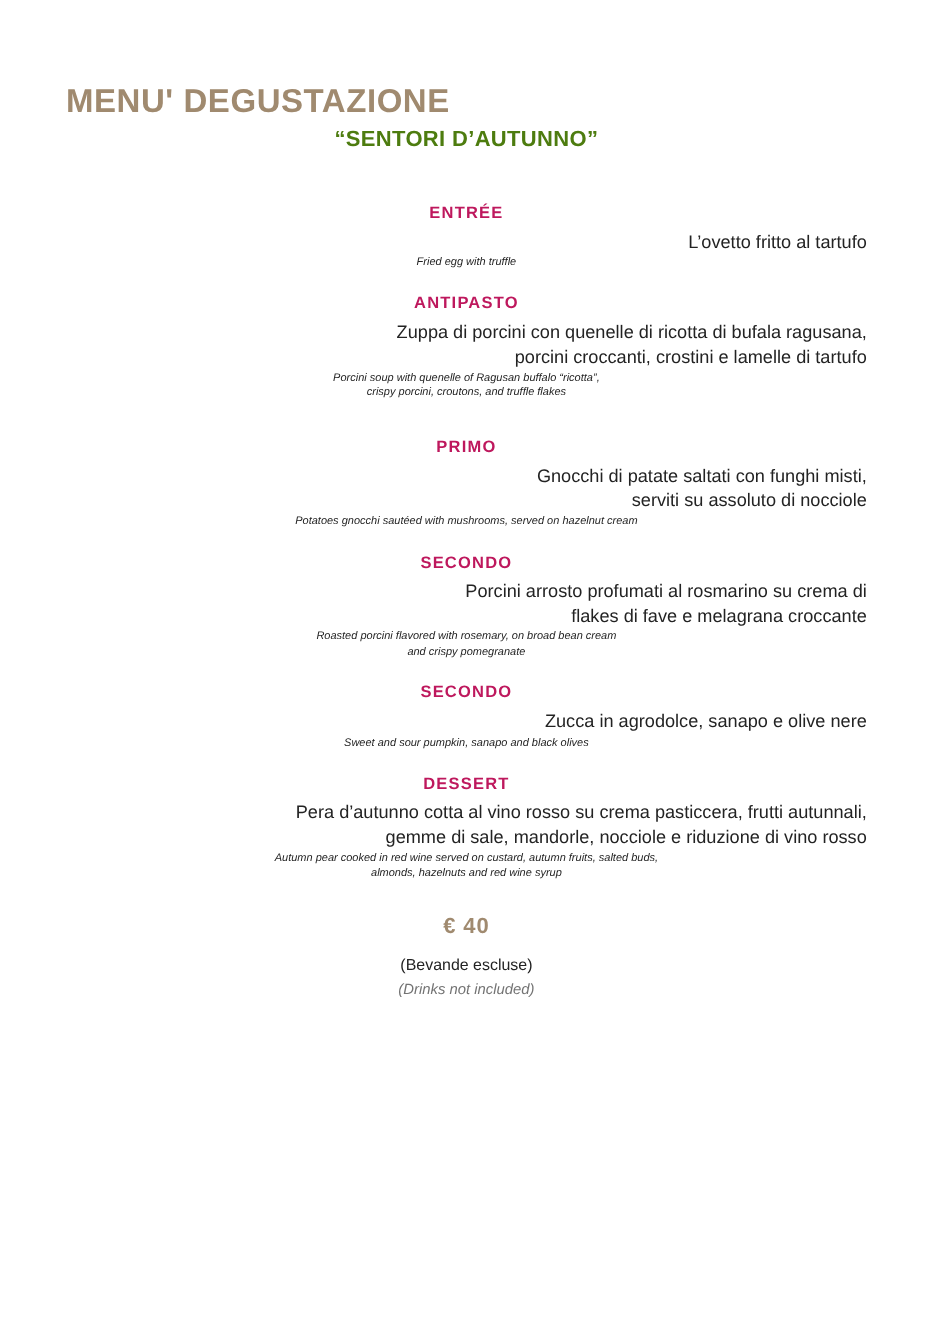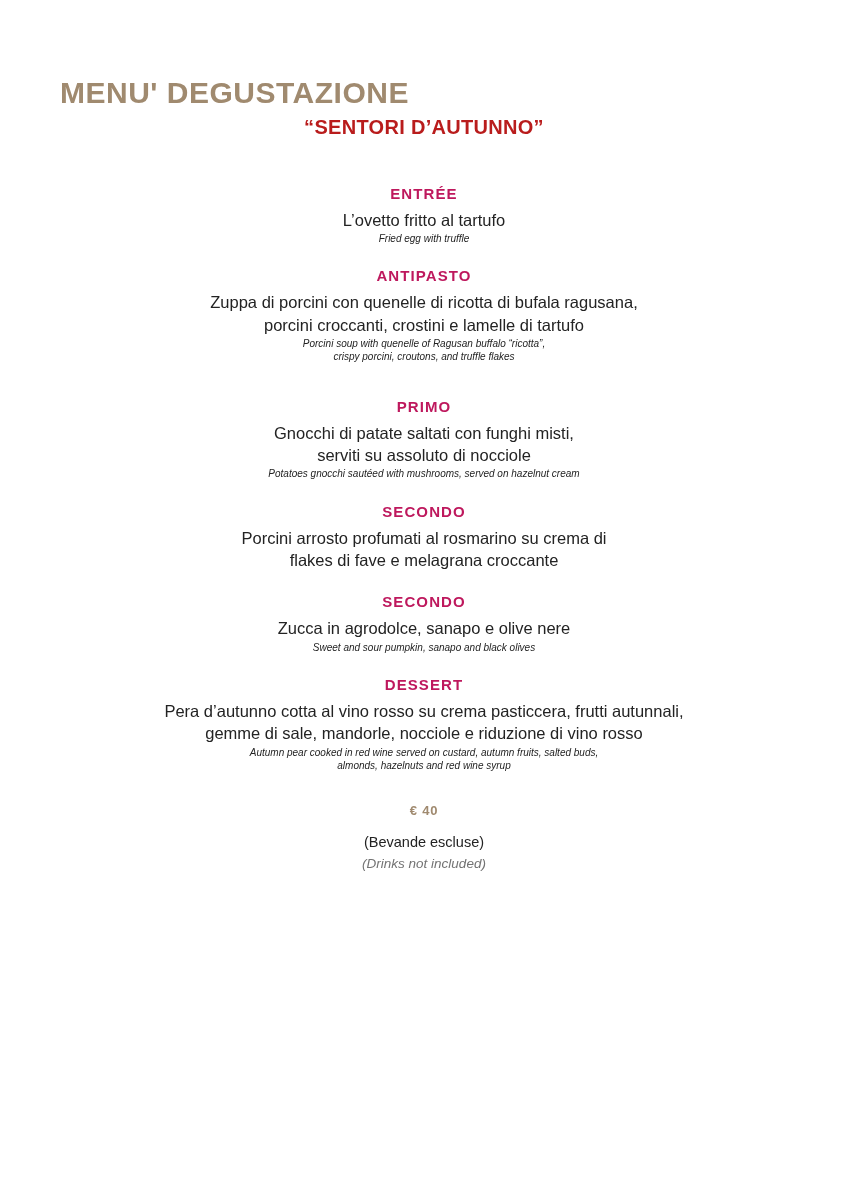--- a/index.html
+++ b/index.html
@@ -26,21 +26,21 @@
     text-align: left;
     color: #a08a6f;
     font-weight: bold;
     font-size: 30px;
     letter-spacing: 0.5px;
     margin-top: 76px;
     line-height: 1.12;
   }
   .menu-subtitle {
     text-align: center;
-    color: #b91c1c;
+    color: #4d7c0f;
     font-weight: bold;
     font-size: 20px;
     letter-spacing: 0.3px;
     margin-top: 6px;
   }
   .sections {
     margin-top: 46px;
   }
   .section {
     text-align: center;
@@ -52,37 +52,38 @@
     color: #be185d;
     font-weight: bold;
     font-size: 15px;
     letter-spacing: 1.1px;
     margin-bottom: 7px;
   }
   .section-it {
     font-size: 16.5px;
     line-height: 1.35;
     color: #232323;
+    text-align: right;
   }
   .section-en {
     font-size: 10px;
     font-style: italic;
     line-height: 1.35;
     color: #232323;
     margin-top: 1px;
   }
   .gap-after-antipasto { height: 34px; }
   .price-block {
     text-align: center;
     margin-top: 30px;
   }
   .price {
     color: #a08a6f;
     font-weight: bold;
-    font-size: 13px;
+    font-size: 20px;
     letter-spacing: 0.8px;
   }
   .price-note-it {
     font-size: 14.5px;
     margin-top: 16px;
     color: #232323;
   }
   .price-note-en {
     font-size: 13.5px;
     font-style: italic;
@@ -135,20 +136,24 @@
         <span class="line">Potatoes gnocchi sautéed with mushrooms, served on hazelnut cream</span>
       </div>
     </div>
 
     <div class="section">
       <div class="section-heading">SECONDO</div>
       <div class="section-it">
         <span class="line">Porcini arrosto profumati al rosmarino su crema di</span>
         <span class="line">flakes di fave e melagrana croccante</span>
       </div>
+      <div class="section-en">
+        <span class="line">Roasted porcini flavored with rosemary, on broad bean cream</span>
+        <span class="line">and crispy pomegranate</span>
+      </div>
     </div>
 
     <div class="section">
       <div class="section-heading">SECONDO</div>
       <div class="section-it">
         <span class="line">Zucca in agrodolce, sanapo e olive nere</span>
       </div>
       <div class="section-en">
         <span class="line">Sweet and sour pumpkin, sanapo and black olives</span>
       </div>

